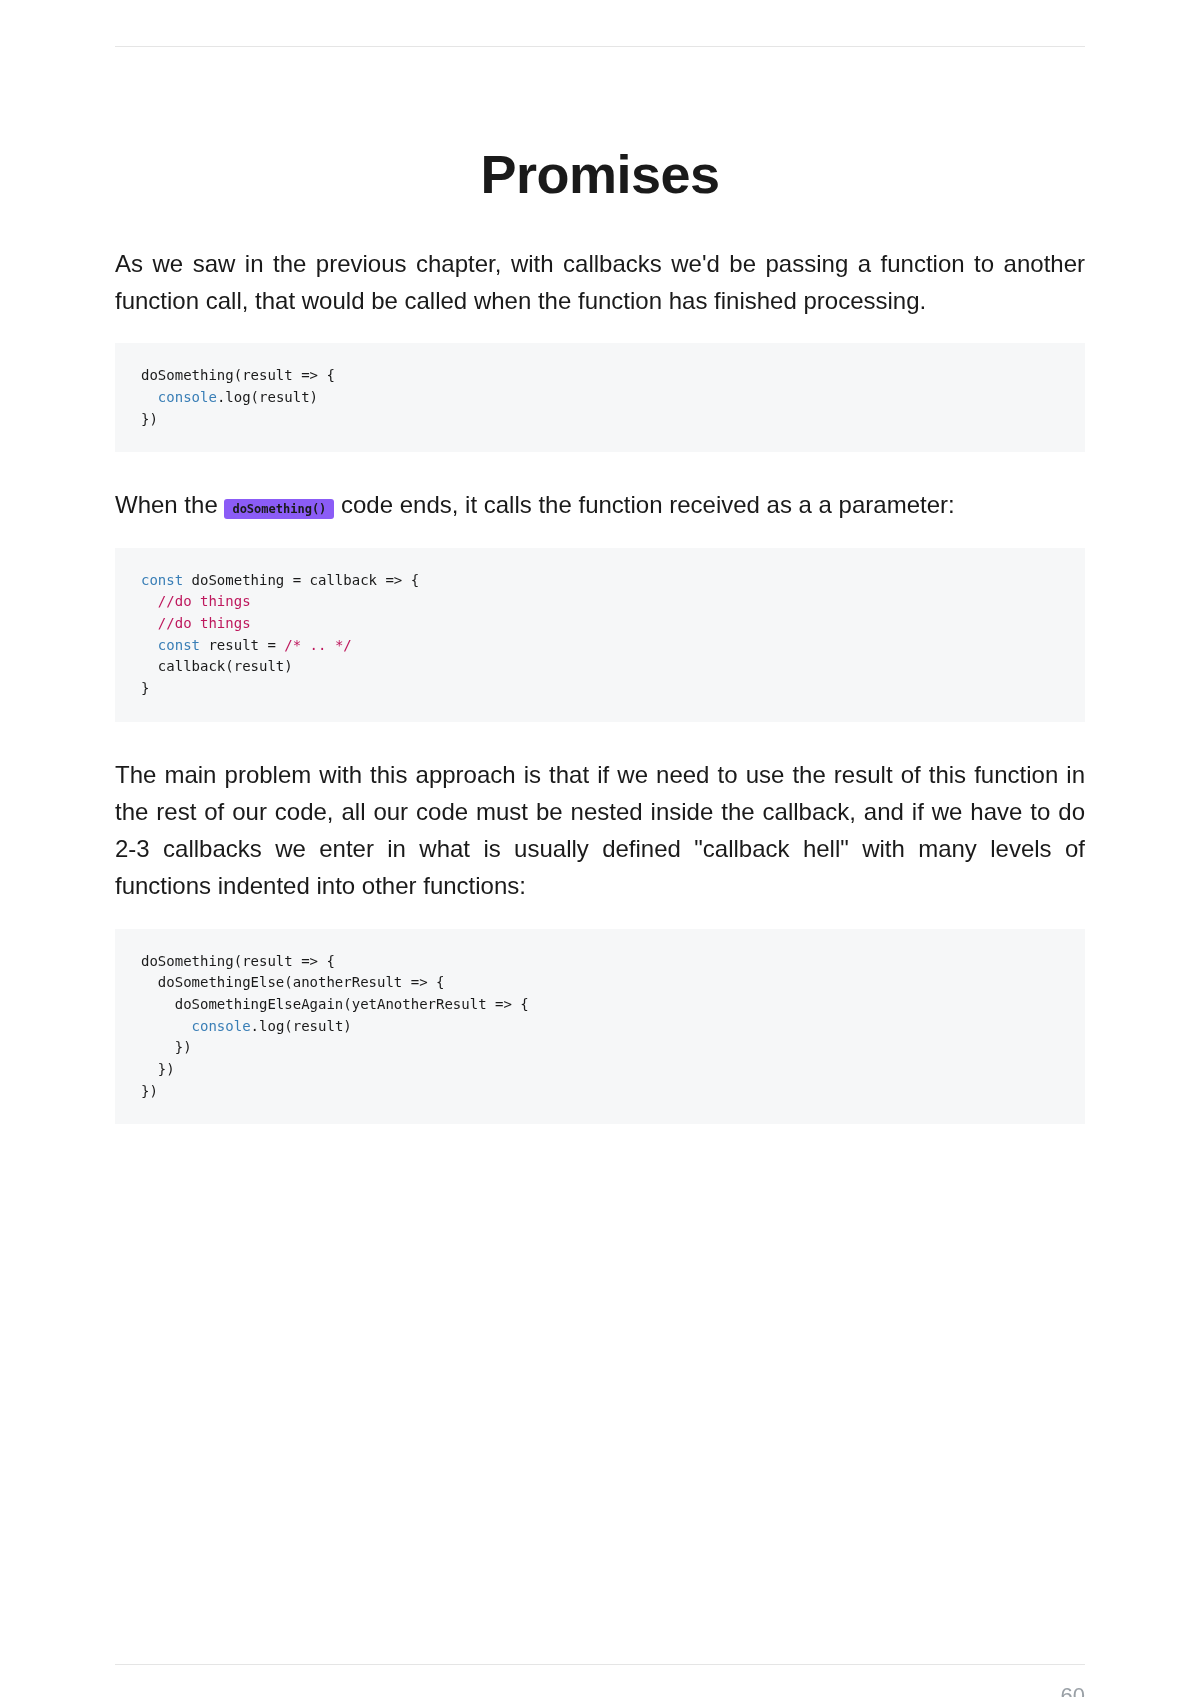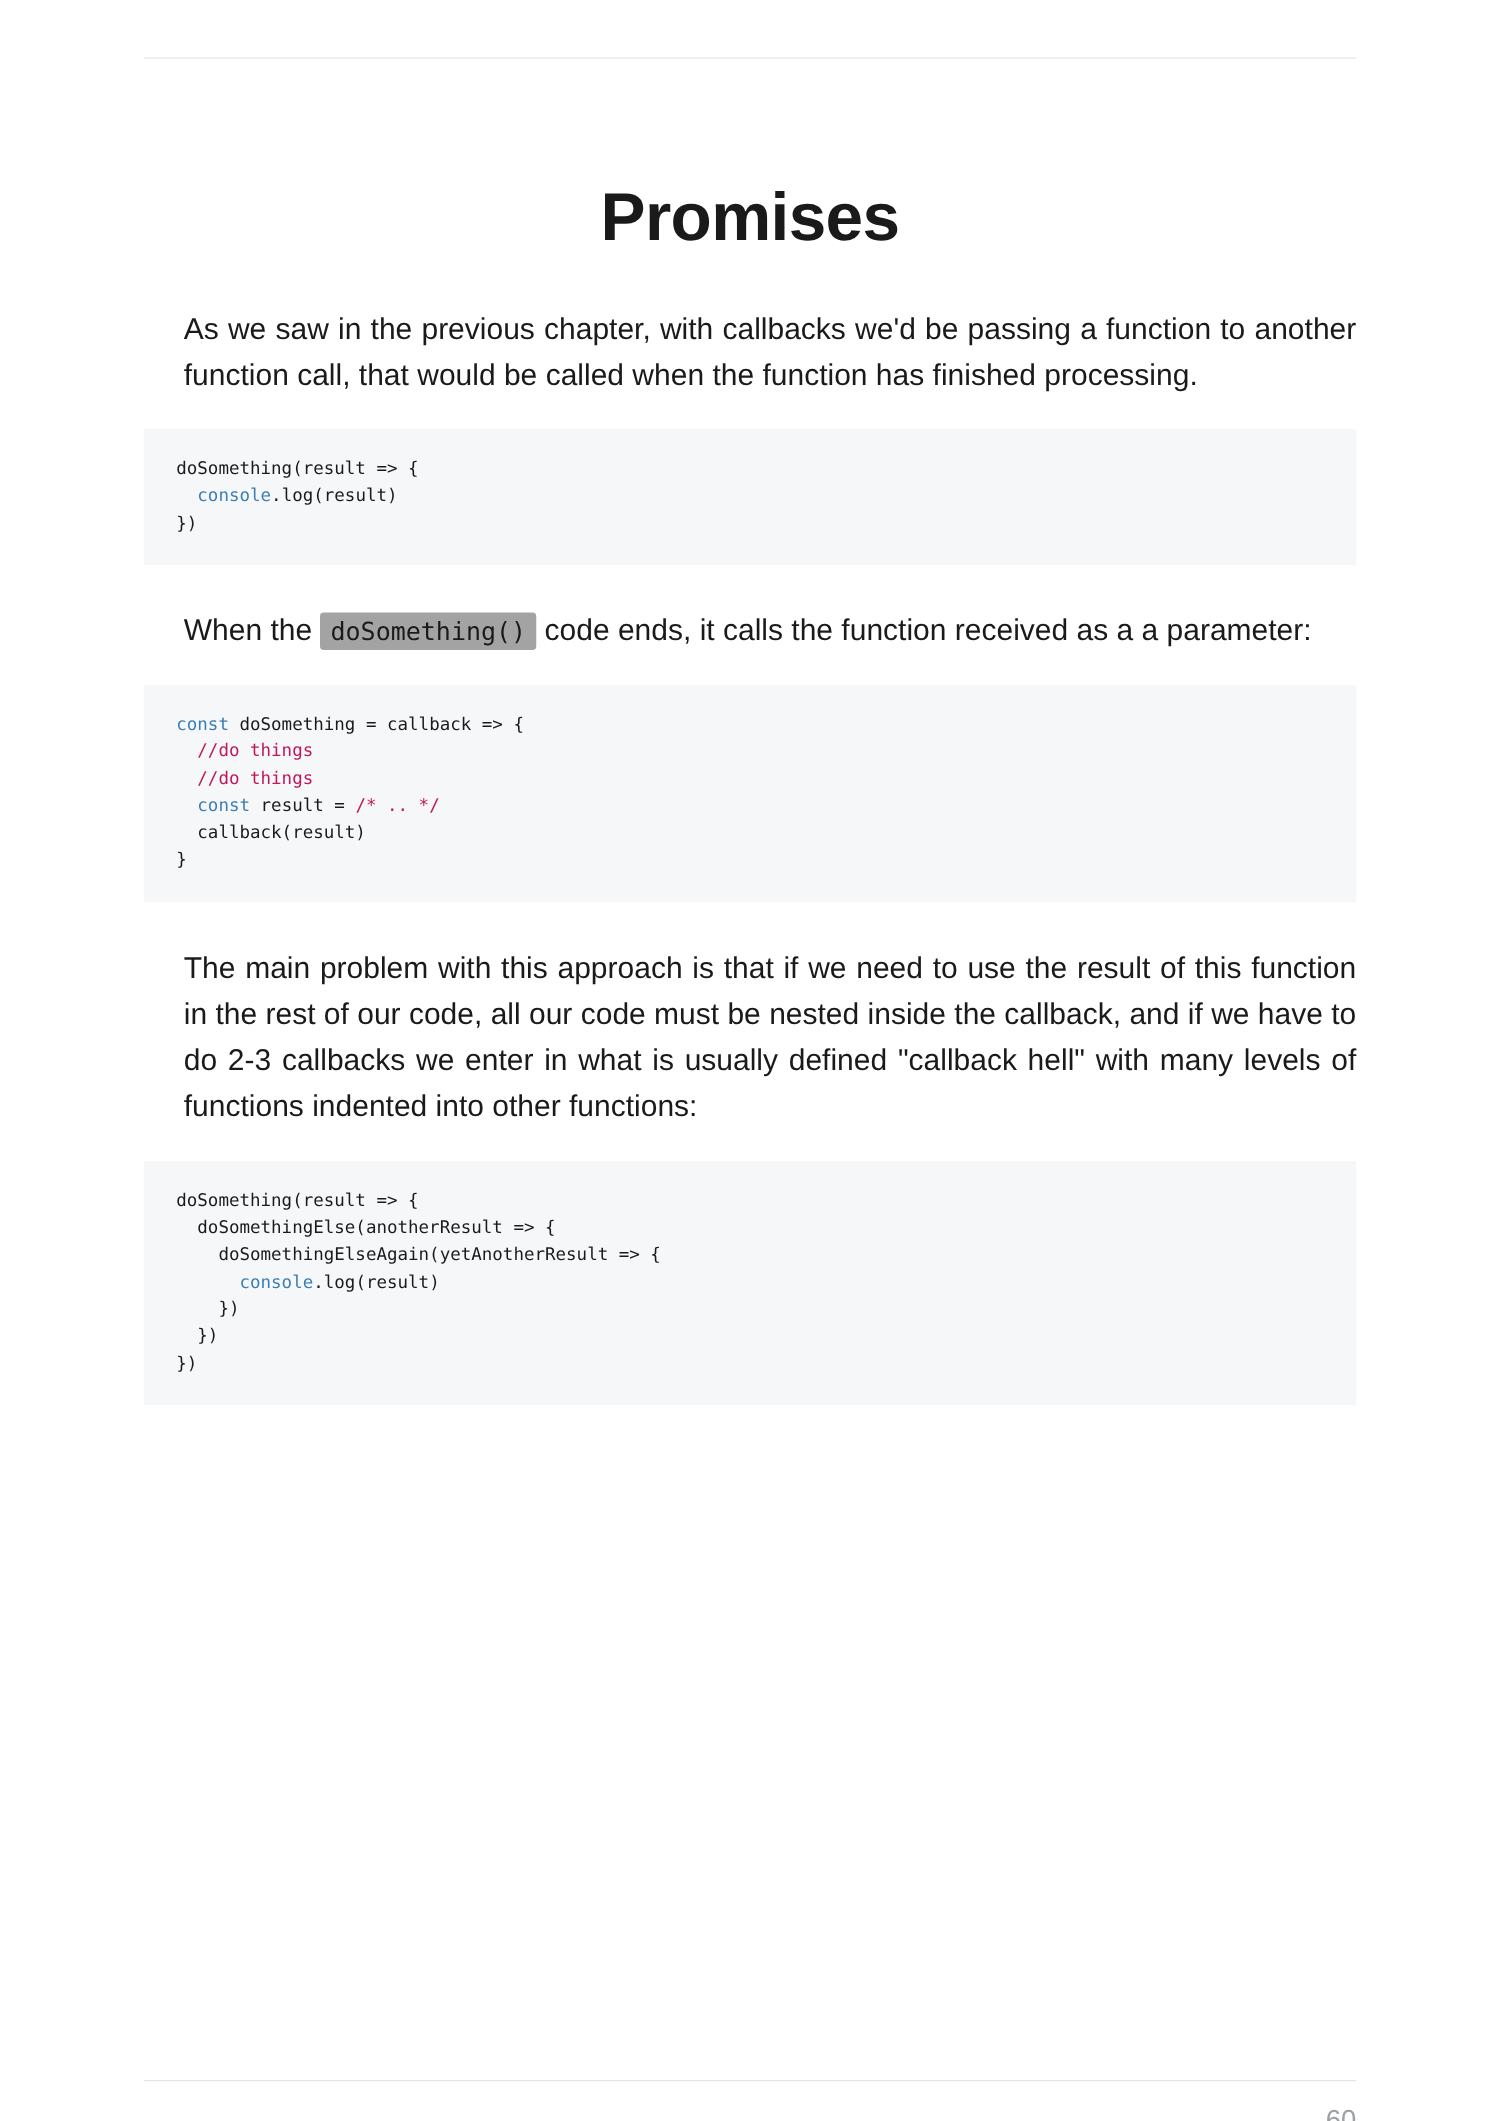--- a/index.html
+++ b/index.html
@@ -28,38 +28,39 @@
     margin-bottom: 40px;
     letter-spacing: -0.5px;
     text-align: center;
   }
   p.body {
     font-size: 24px;
     line-height: 1.55;
     margin-bottom: 24px;
     color: #1a1a1a;
   }
-  p.justify { text-align: justify; margin-left: 32px; }
+  p.justify { text-align: justify; }
   pre.code-block {
     background: #f6f7f8;
     padding: 22px 26px;
     font-family: ui-monospace, SFMono-Regular, Menlo, Consolas, monospace;
     font-size: 14px;
     line-height: 1.55;
     margin-bottom: 34px;
     white-space: pre;
     overflow: hidden;
     color: #1a1a1a;
   }
   code.inline {
-    background: #a3a3a3;
+    background: #8b5cf6;
     font-family: ui-monospace, SFMono-Regular, Menlo, Consolas, monospace;
-    font-size: 20px;
+    font-size: 12px;
     padding: 3px 8px;
     border-radius: 3px;
+    font-weight: bold;
   }
   .tok-builtin { color: #397eb6; }
   .tok-keyword { color: #397eb6; text-align: center; }
   .tok-comment { color: #be185d; }
   .bottom-rule {
     position: absolute;
     left: 115px;
     right: 115px;
     bottom: 78px;
     border-top: 1px solid #e5e5e5;

